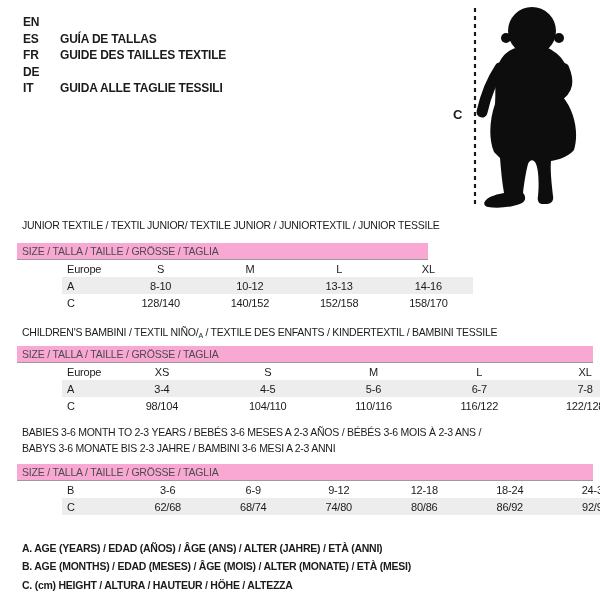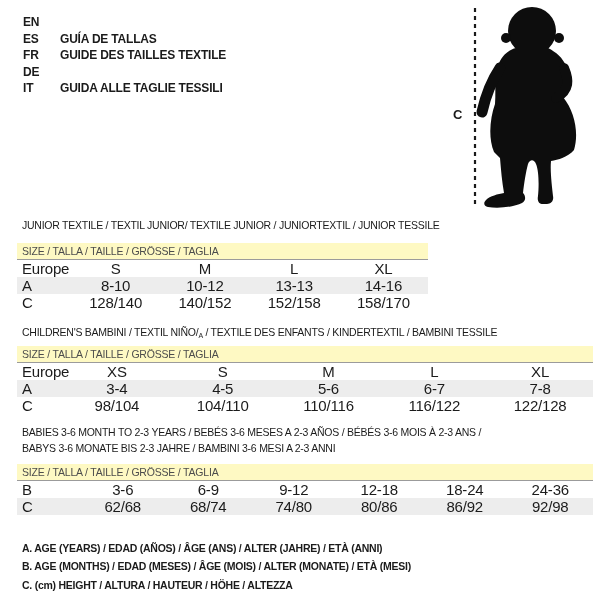--- a/index.html
+++ b/index.html
@@ -11,24 +11,24 @@
   
   .langs{top:14px;left:23px;font-weight:bold;font-size:12px;line-height:16.6px;letter-spacing:-0.2px;}
   .lang-row{display:flex;}
   .lang-code{width:37px;}
   
   .sec-title{font-weight:normal;font-size:10.5px;letter-spacing:-0.25px;white-space:nowrap;left:22px;line-height:16px;}
   .sub-a{font-size:7px;position:relative;top:2px;}
   
   .tblwrap{left:17px;}
   .size-bar{
-    background:#fef9c3;color:#4c4c4c;font-size:10.5px;height:16px;line-height:16px;
+    background:#f9a8d4;color:#4c4c4c;font-size:10.5px;height:16px;line-height:16px;
     padding-left:5px;border-bottom:1px solid #9b9b9b;letter-spacing:-0.2px;
   }
-  table{border-collapse:collapse;table-layout:fixed;width:100%;font-size:15px;letter-spacing:-0.2px;}
+  table{border-collapse:collapse;table-layout:fixed;width:100%;font-size:11px;letter-spacing:-0.2px;margin-left:45px;}
   td{height:17px;padding:0;text-align:center;vertical-align:middle;}
   td:first-child{text-align:left;padding-left:5px;}
   tr.shaded{background:#ededed;}
   
   .footnotes{top:539px;left:22px;font-weight:bold;font-size:10.5px;line-height:18.4px;letter-spacing:-0.25px;white-space:nowrap;}
   .fig{left:440px;top:0;width:160px;height:220px;}
 </style>
 </head>
 <body>
 

